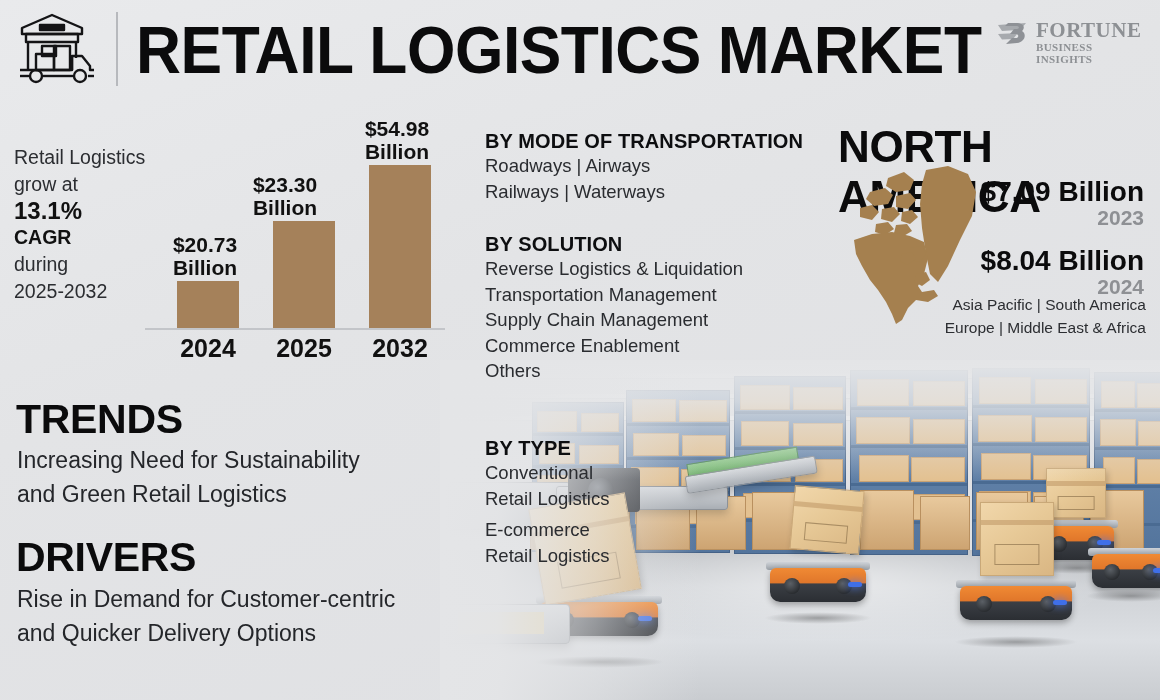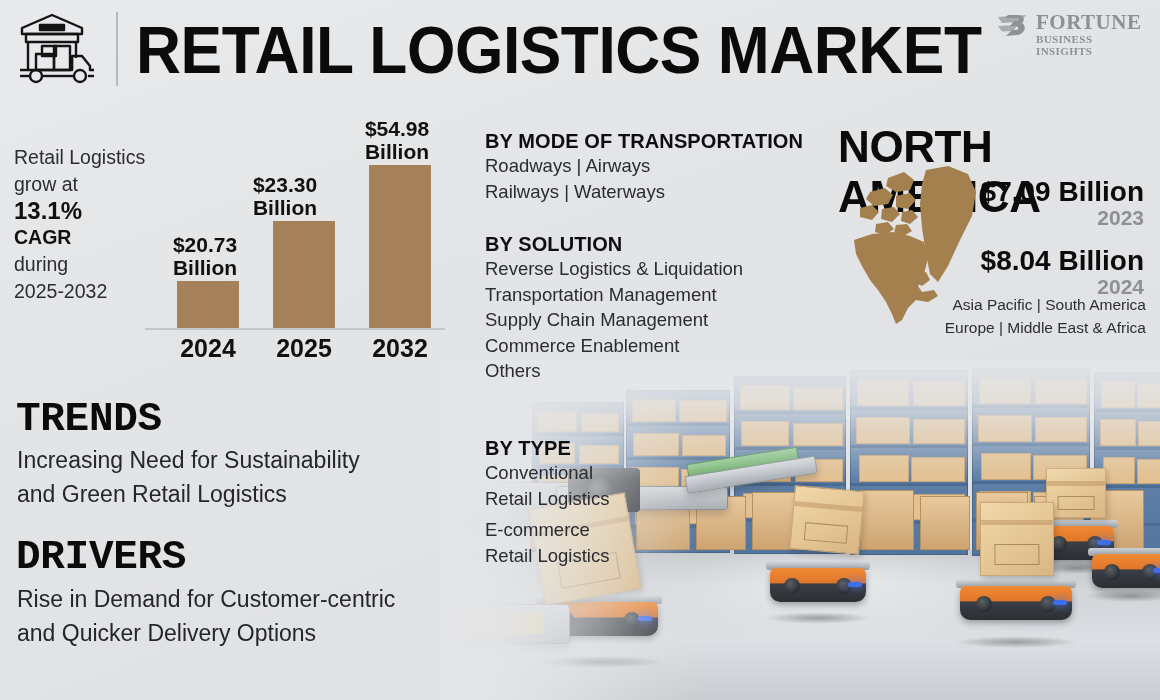--- a/index.html
+++ b/index.html
@@ -57,21 +57,21 @@
   .photo-fadetop{position:absolute;left:0;top:0;width:720px;height:120px;
      background:linear-gradient(180deg,#e4e5e7 0%,rgba(228,229,231,.82) 35%,rgba(228,229,231,0) 100%);}
 
   
   .hdr-icon{position:absolute;left:12px;top:10px;width:88px;height:78px;}
   .hdr-div{position:absolute;left:116px;top:12px;width:2px;height:74px;background:#b7b9bd;}
   .title{position:absolute;left:136px;top:12px;width:760px;height:76px;
      font-size:67px;line-height:76px;font-weight:bold;color:#0b0b0c;
      letter-spacing:-0.5px;transform:scaleX(.93);transform-origin:left center;
      font-family:"Liberation Sans Narrow","Liberation Sans",sans-serif;white-space:nowrap;}
-  .logo{position:absolute;right:14px;top:10px;width:150px;height:42px;color:#9b9da1;}
+  .logo{position:absolute;right:14px;top:18px;width:150px;height:42px;color:#9b9da1;}
   .logo .lmark{position:absolute;left:0;top:3px;width:34px;height:30px;}
   .logo .l1{position:absolute;left:40px;top:0;font-size:21px;font-weight:bold;letter-spacing:.5px;
      font-family:"Liberation Serif",serif;color:#8d9094;}
   .logo .l2{position:absolute;left:40px;top:23px;font-size:11px;font-weight:bold;letter-spacing:.4px;
      font-family:"Liberation Serif",serif;color:#8d9094;}
 
   
   .cagr{position:absolute;left:14px;top:144px;width:140px;font-size:19.5px;line-height:26.8px;color:#2b2d31;}
   .cagr .b{font-weight:bold;color:#111;}
   .cagr .big{font-weight:bold;font-size:24px;color:#111;}
@@ -79,21 +79,21 @@
   
   .chart{position:absolute;left:145px;top:105px;width:310px;height:265px;}
   .axis{position:absolute;left:0;top:223px;width:300px;height:2px;background:#c3c5c9;}
   .bar{position:absolute;background:#a5815a;}
   .blab{position:absolute;text-align:center;font-weight:bold;color:#111;font-size:21px;line-height:23px;}
   .xlab{position:absolute;top:229px;text-align:center;font-weight:bold;color:#111;font-size:25px;
      font-family:"Liberation Sans Narrow","Liberation Sans",sans-serif;}
 
   
   .secttl{position:absolute;font-size:41px;font-weight:bold;color:#0b0b0c;letter-spacing:-.3px;
-     font-family:Liberation Mono, monospace;}
+     font-family:Liberation Sans, sans-serif;}
   .secbody{position:absolute;font-size:23px;line-height:34px;color:#24262a;}
 
   
   .seg{position:absolute;}
   .seg h3{margin:0;font-size:20px;font-weight:bold;color:#0d0e10;letter-spacing:.1px;
      font-family:"Liberation Sans",sans-serif;}
   .seg ul{margin:0;padding:0;list-style:none;}
   .seg li{font-size:18.5px;line-height:25.5px;color:#2a2c30;white-space:nowrap;}
 
   

